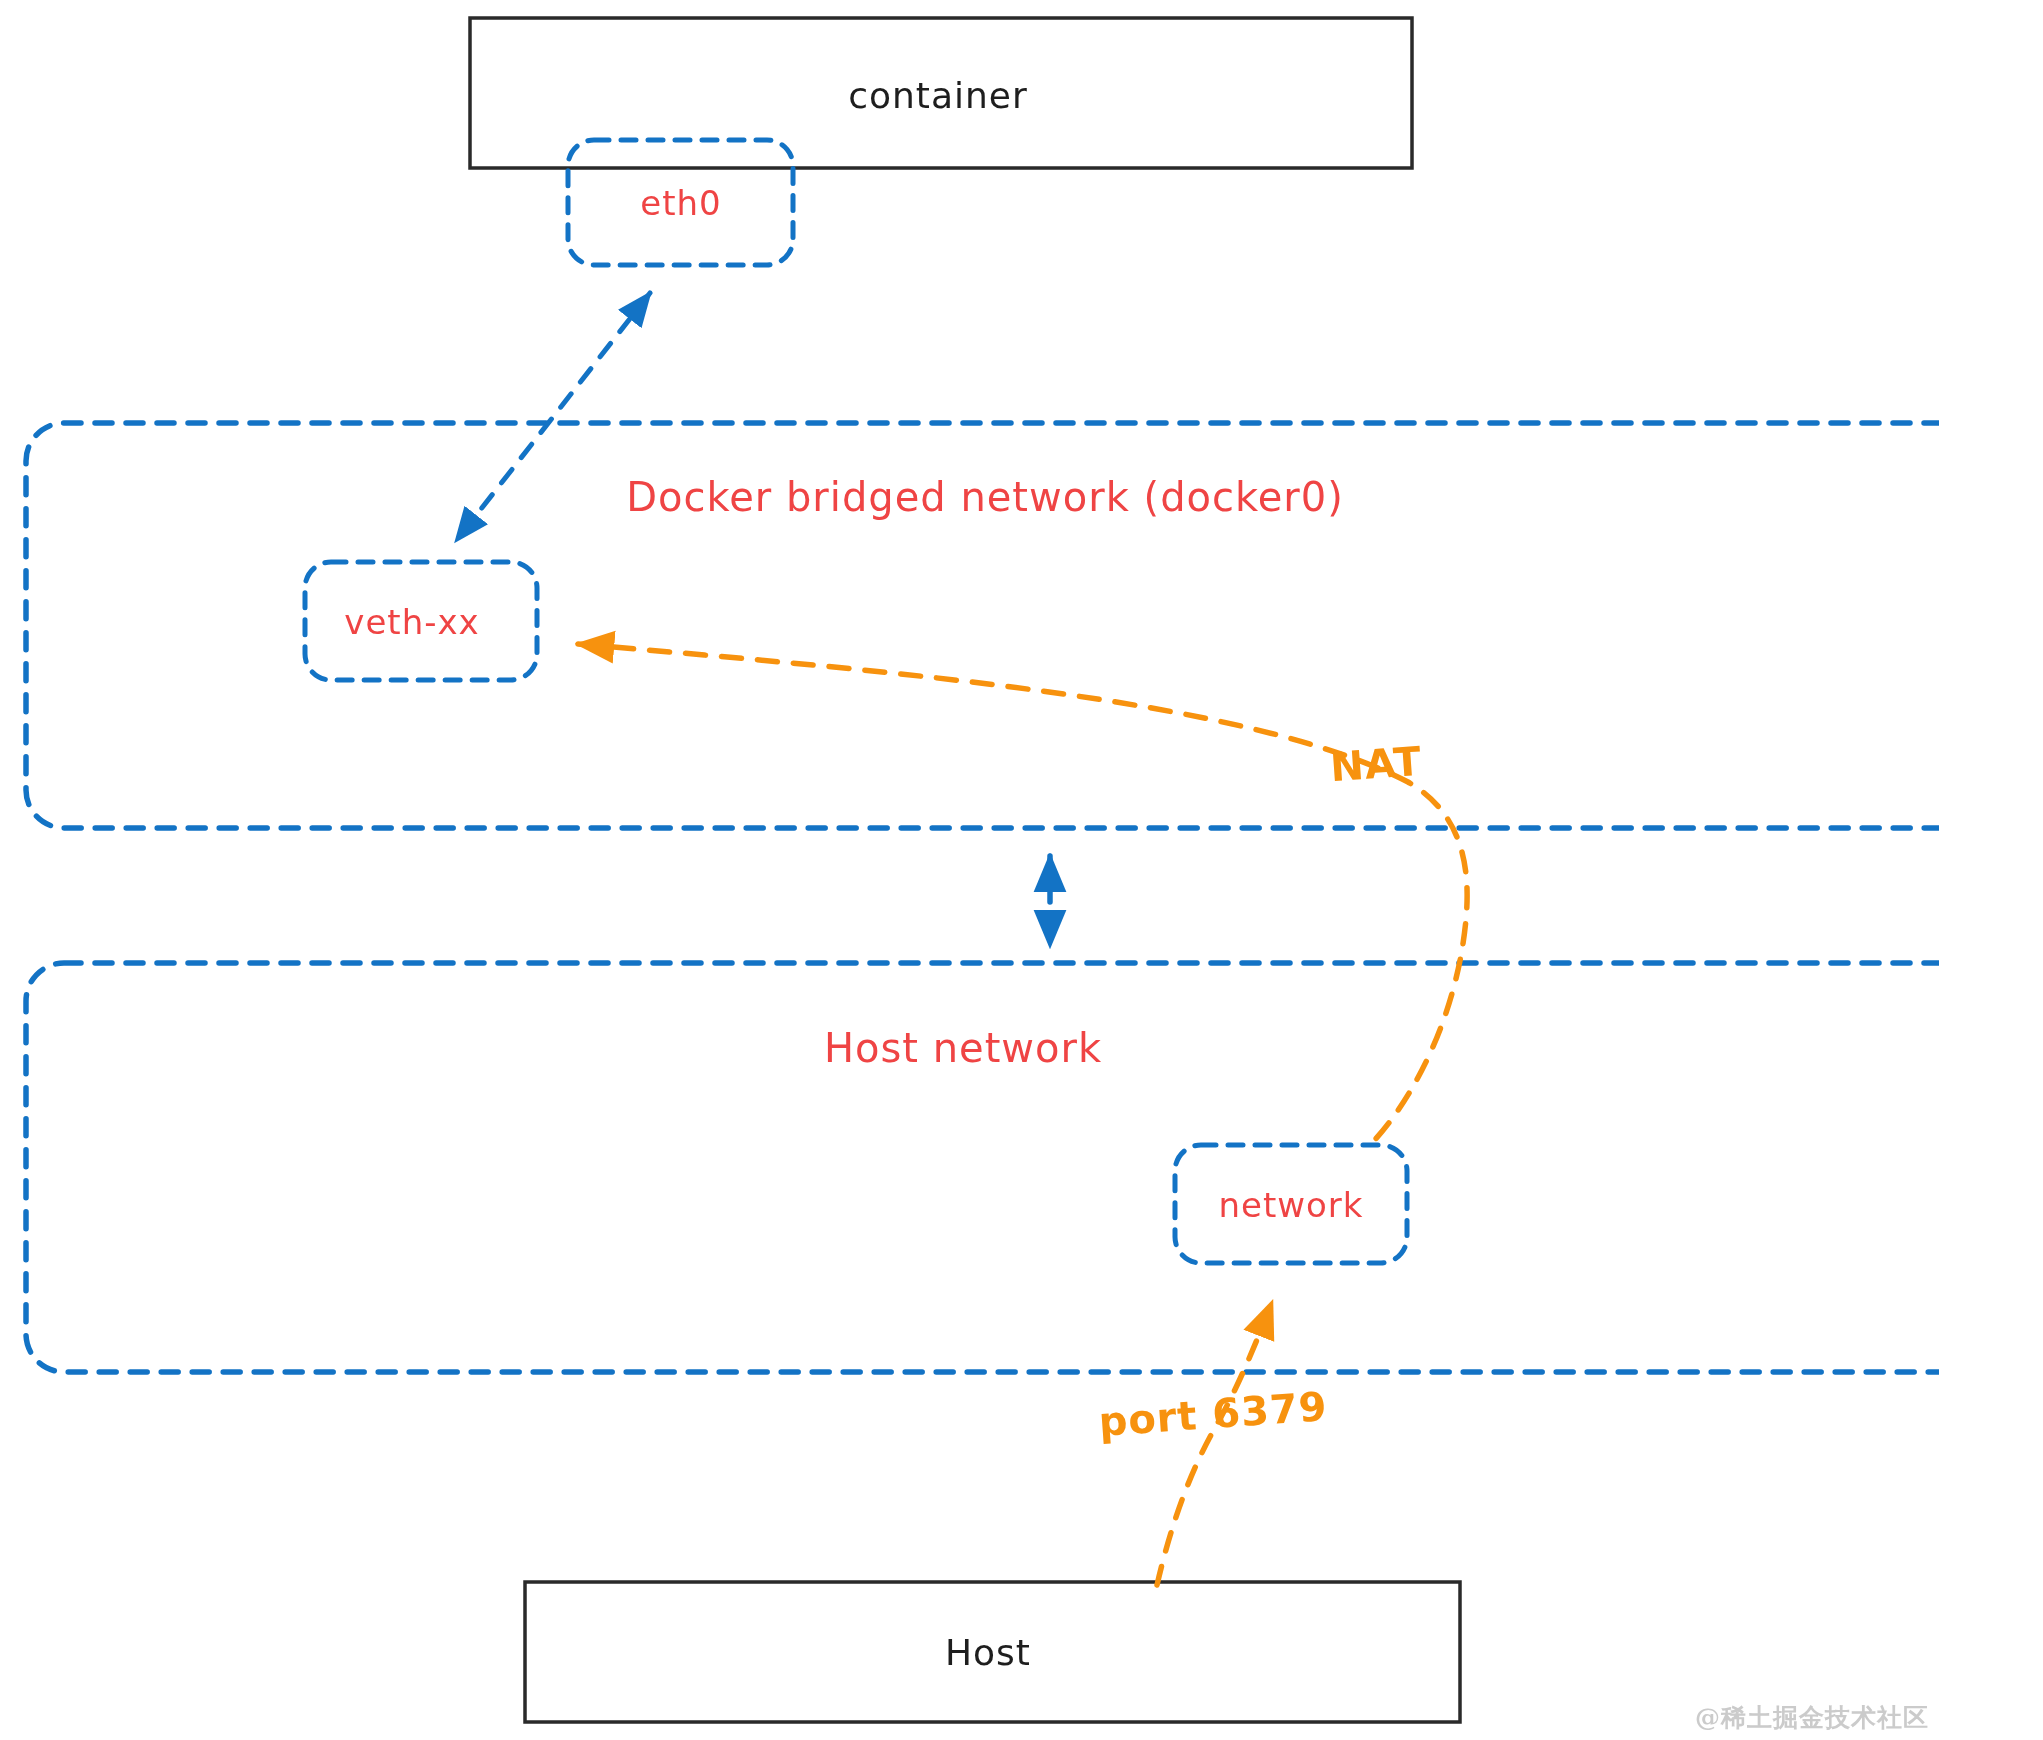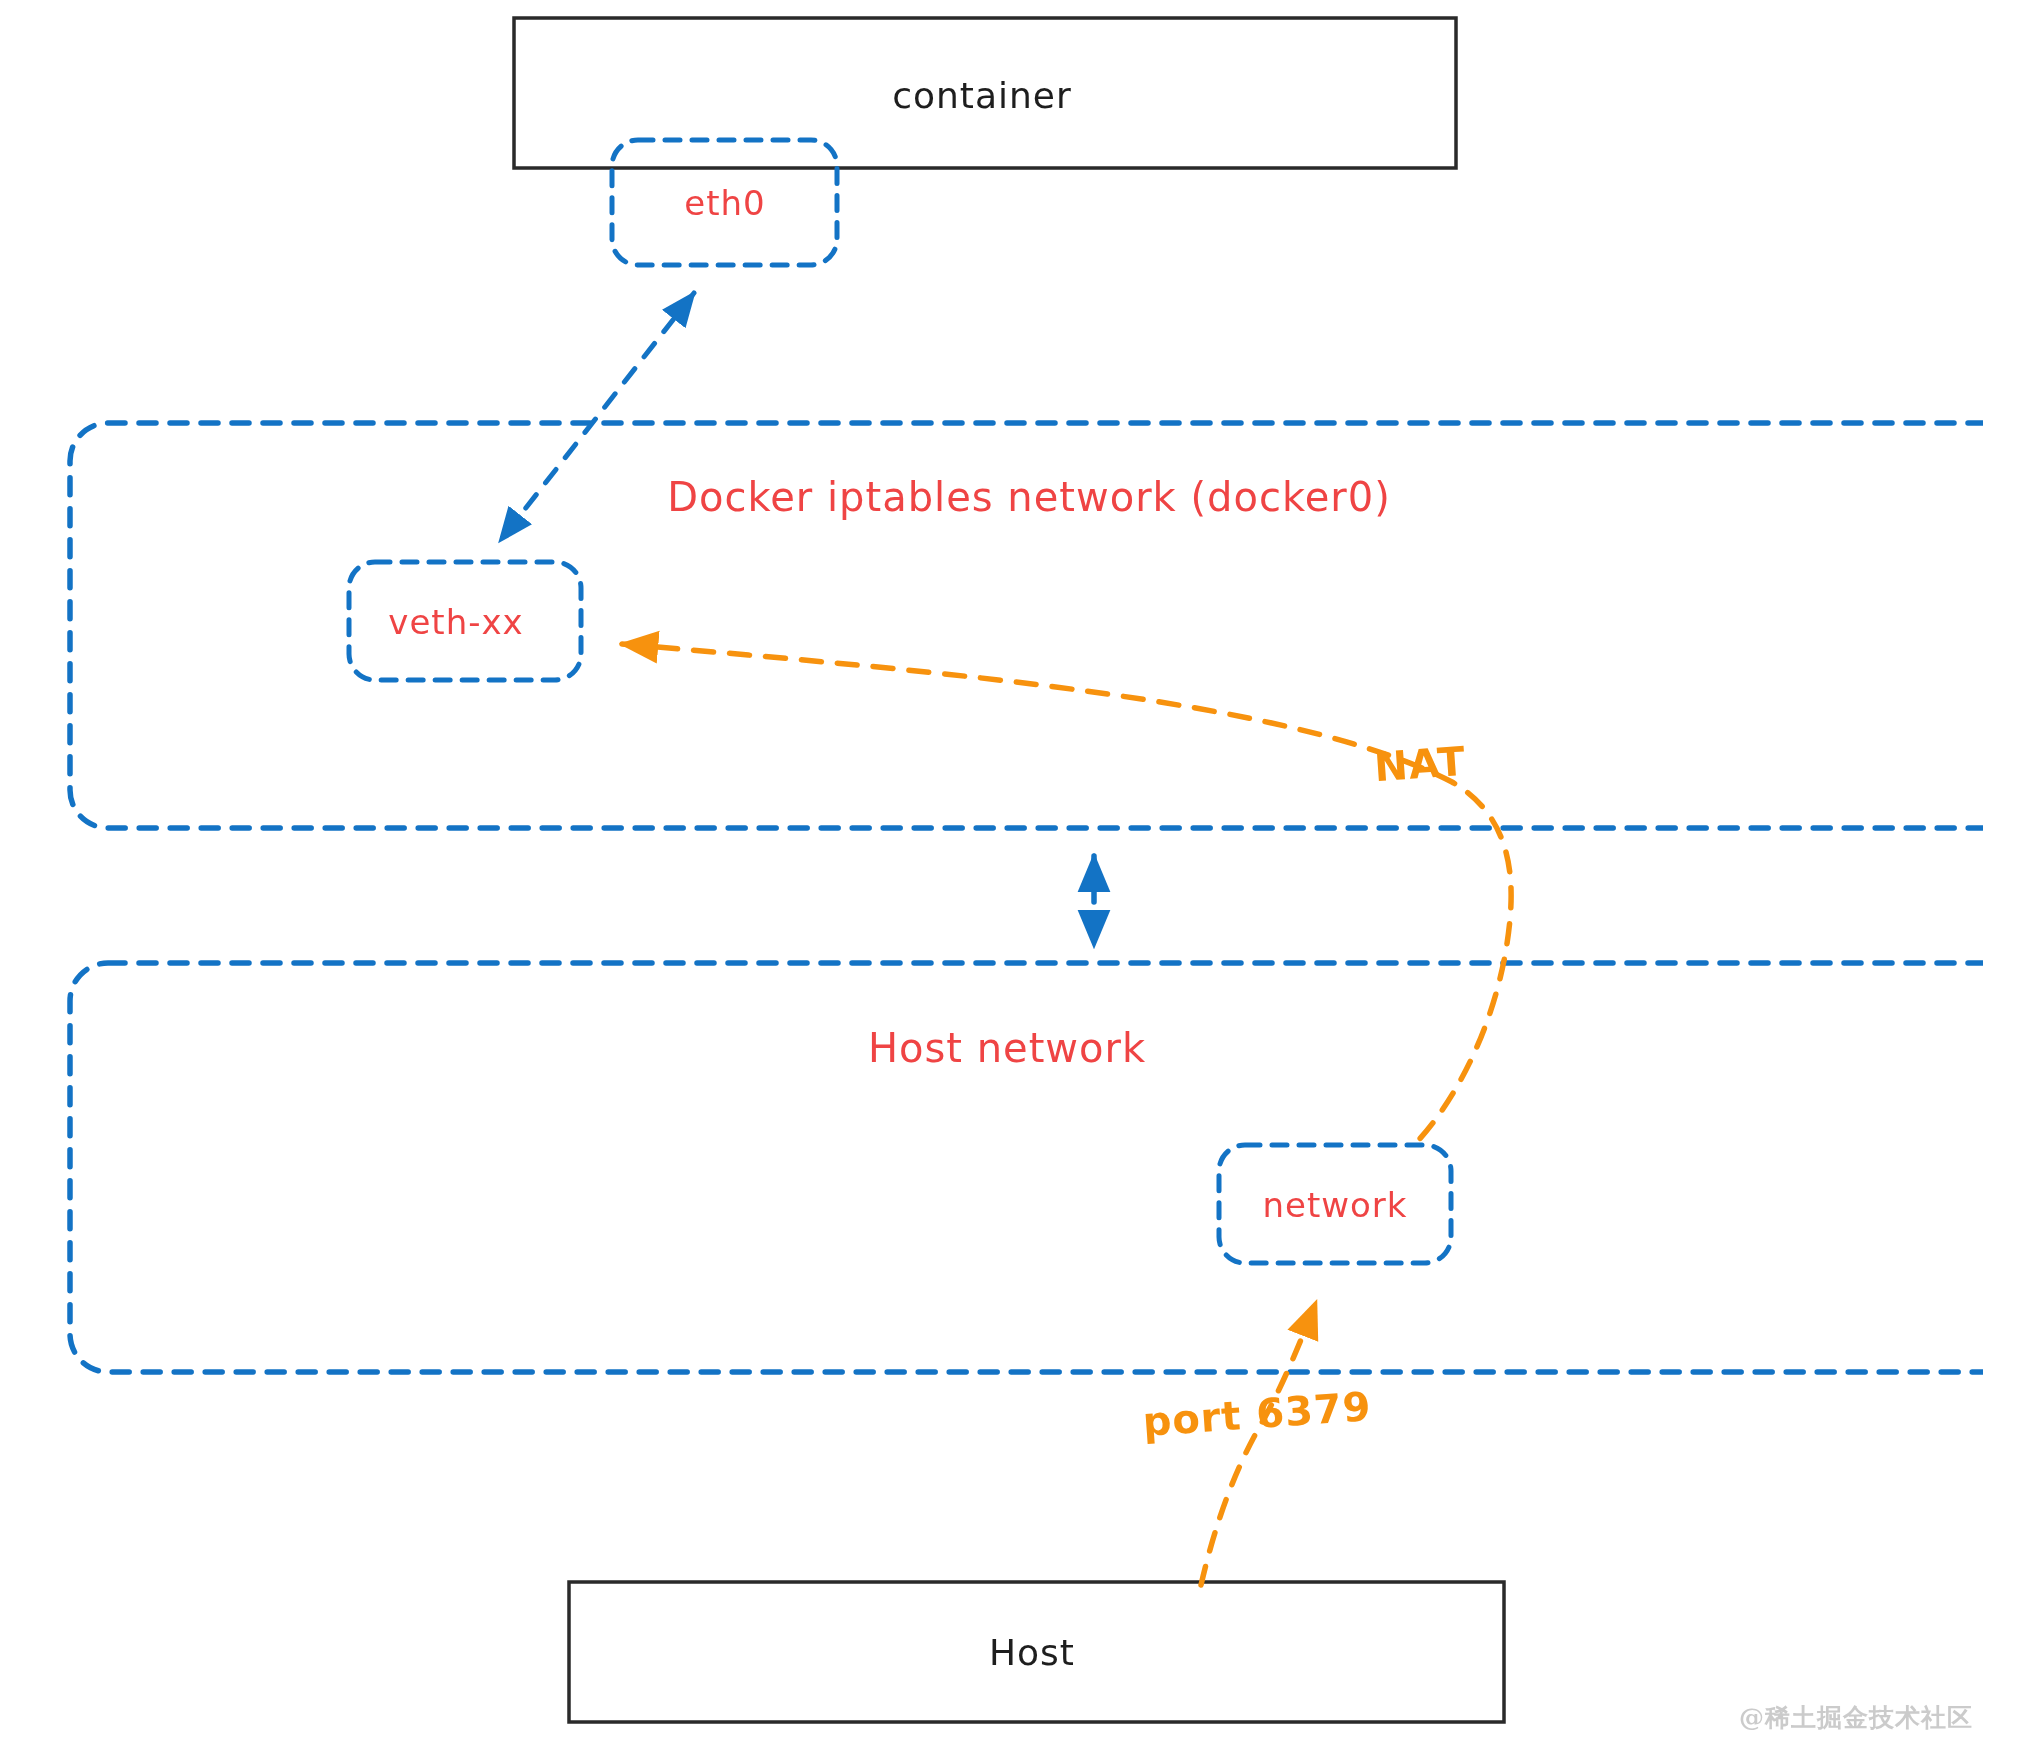--- a/index.html
+++ b/index.html
@@ -7,21 +7,20 @@
     padding: 0;
     background: #ffffff;
     font-family: "DejaVu Sans", "Liberation Sans", sans-serif;
   }
   .canvas {
     position: relative;
     width: 1939px;
     height: 1740px;
     background: #ffffff;
     overflow: hidden;
-    margin-left: 44px;
   }
   svg.layer {
     position: absolute;
     left: 0;
     top: 0;
     width: 2043px;
     height: 1740px;
   }
   .label {
     position: absolute;
@@ -78,21 +77,21 @@
 
     <path d="M 578 644 C 900 672, 1250 700, 1408 782 C 1478 822, 1470 900, 1462 950 C 1448 1030, 1412 1100, 1372 1143" fill="none" stroke="#f7920e" stroke-width="5.5" stroke-linecap="round" stroke-dasharray="20 16" marker-start="url(#arrow-orange)"></path>
 
     <path d="M 1157 1585 C 1172 1520, 1192 1468, 1216 1426 C 1238 1388, 1258 1338, 1272 1302" fill="none" stroke="#f7920e" stroke-width="5.5" stroke-linecap="round" stroke-dasharray="19 16" marker-end="url(#arrow-orange)"></path>
   </svg>
 
   <div class="label lbl-black" style="left:938px; top:95px;">container</div>
 
   <div class="label lbl-blue sz-node" style="left:681px; top:203px;">eth0</div>
 
-  <div class="label lbl-blue sz-net" style="left:985px; top:497px;">Docker iptables network (docker0)</div>
+  <div class="label lbl-blue sz-net" style="left:985px; top:497px;">Docker bridged network (docker0)</div>
 
   <div class="label lbl-blue sz-node" style="left:412px; top:622px;">veth-xx</div>
 
   <div class="label lbl-orange sz-net tilt" style="left:1376px; top:764px;">NAT</div>
 
   <div class="label lbl-blue sz-net" style="left:963px; top:1048px;">Host network</div>
 
   <div class="label lbl-blue sz-node" style="left:1291px; top:1205px;">network</div>
 
   <div class="label lbl-orange sz-net tilt" style="left:1213px; top:1414px;">port 6379</div>

